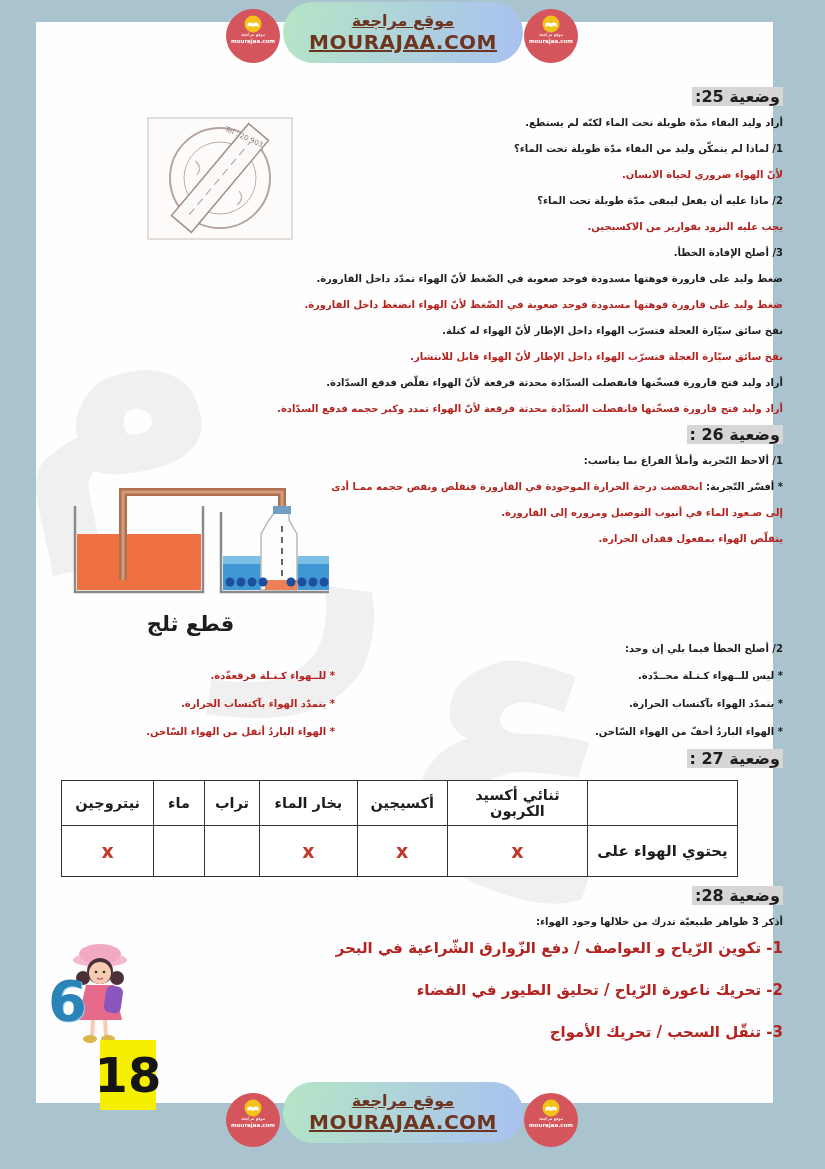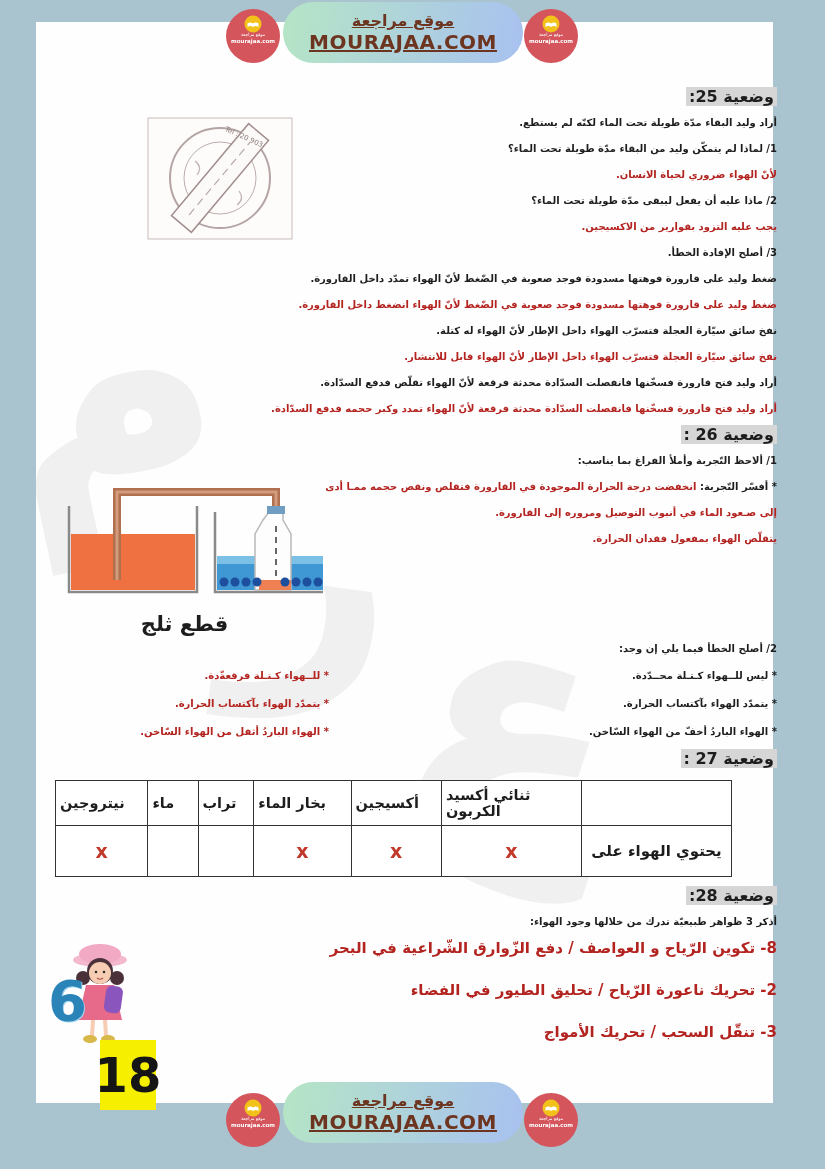--- a/index.html
+++ b/index.html
@@ -22,39 +22,39 @@
         color:#fff;text-align:center;line-height:1.1;}
   .logo svg{display:block;margin:6px auto 0;}
   .logo-t1{font-size:4.5px;direction:rtl;}
   .logo-t2{font-size:5.5px;font-weight:700;}
   .pos-tl{left:226px;top:9px;} .pos-tr{left:524px;top:9px;}
   .pos-bl{left:226px;top:1093px;} .pos-br{left:524px;top:1093px;}
 
   .stamp{position:absolute;left:147px;top:117px;z-index:2;}
 
   
-  .content{position:absolute;left:44px;top:84px;width:733px;z-index:2;direction:rtl;text-align:right;}
+  .content{position:absolute;left:50px;top:84px;width:733px;z-index:2;direction:rtl;text-align:right;}
   .line{line-height:26px;font-size:10px;font-weight:700;color:#1d1d1d;}
   .red{color:#b3231f;}
   .black{color:#1d1d1d;}
   .sec-title{font-size:16px;}
   .hl{background:#d6d6d6;padding:0 3px;}
   .exp-row{display:flex;}
   .exp-text{width:452px;}
   .exp-diagram{width:281px;}
   .exp-diagram svg{display:block;margin:4px auto 0;}
   .caption{text-align:center;font-size:21px;font-weight:800;color:#1d1d1d;margin-top:2px;}
   .corr-row{display:flex;}
   .corr-col{width:448px;}
   .corr-col.red-col{width:285px;}
   .corr-col .line{line-height:28px;}
 
   table.air{border-collapse:collapse;width:677px;margin:8px 45px 6px auto;background:#fff;}
   table.air th,table.air td{border:1.7px solid #333;padding:0 4px;}
-  table.air th{height:44px;font-size:14.5px;font-weight:800;color:#1d1d1d;text-align:left;}
+  table.air th{height:44px;font-size:14.5px;font-weight:800;color:#1d1d1d;text-align:center;}
   table.air td{height:50px;text-align:center;}
   td.rowlabel{font-size:15px;font-weight:800;color:#1d1d1d;}
   td.mark{color:#c0392b;font-size:19px;font-weight:800;}
 
   .s28-item{line-height:26px;font-size:15px;font-weight:700;margin-bottom:16px;}
 
   .girl{position:absolute;left:55px;top:940px;z-index:2;}
   .corner-num{position:absolute;left:48px;top:968px;z-index:3;font-size:56px;font-weight:800;
               color:#2b84b8;text-shadow:1px 1px 0 #9ad0ec;}
   .page-num{position:absolute;left:100px;top:1040px;width:56px;height:70px;background:#f6f000;
@@ -199,21 +199,21 @@
         <td class="mark">x</td>
         <td class="mark"></td>
         <td class="mark"></td>
         <td class="mark">x</td>
       </tr>
     </tbody>
       </table>
 
     <div class="line sec-title"><span class="hl">وضعية 28:</span></div>
     <div class="line black">أذكر 3 ظواهر طبيعيّة تدرك من خلالها وجود الهواء:</div>
-    <div class="s28-item red">8- تكوين الرّياح و العواصف /  دفع الزّوارق الشّراعية في البحر</div>
+    <div class="s28-item red">1- تكوين الرّياح و العواصف /  دفع الزّوارق الشّراعية في البحر</div>
     <div class="s28-item red">2- تحريك ناعورة الرّياح /  تحليق الطيور في الفضاء</div>
     <div class="s28-item red">3- تنقّل السحب /   تحريك الأمواج</div>
   </div>
 
   <svg class="girl" width="85" height="105" viewBox="0 0 85 105">
     <ellipse cx="45" cy="20" rx="27" ry="7" fill="#f4b8cf"></ellipse>
     <ellipse cx="45" cy="14" rx="21" ry="10" fill="#f2a9c4"></ellipse>
     <circle cx="28" cy="38" r="7" fill="#4a3038"></circle>
     <circle cx="62" cy="38" r="7" fill="#4a3038"></circle>
     <circle cx="45" cy="31" r="13" fill="#4a3038"></circle>

